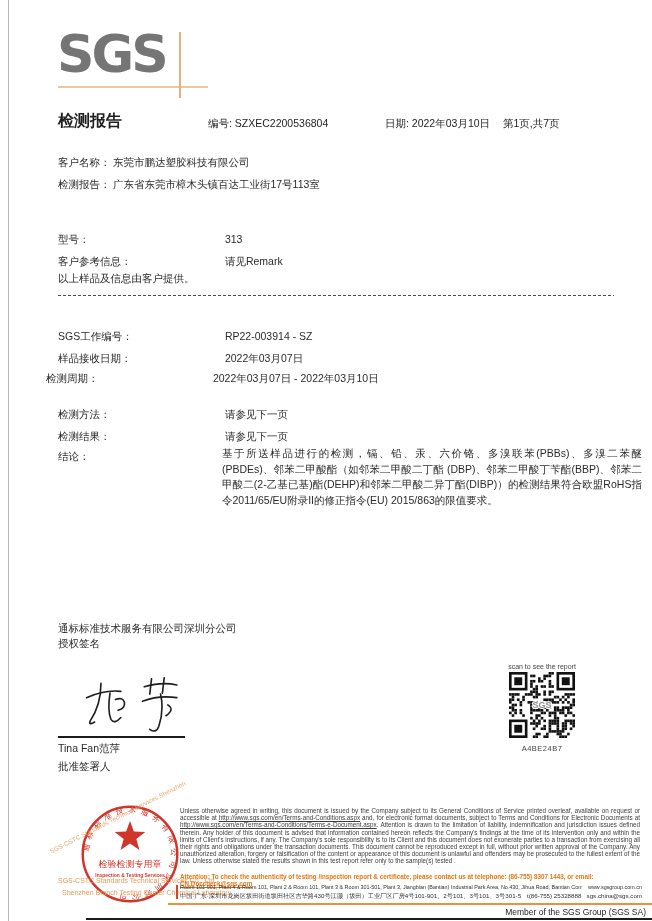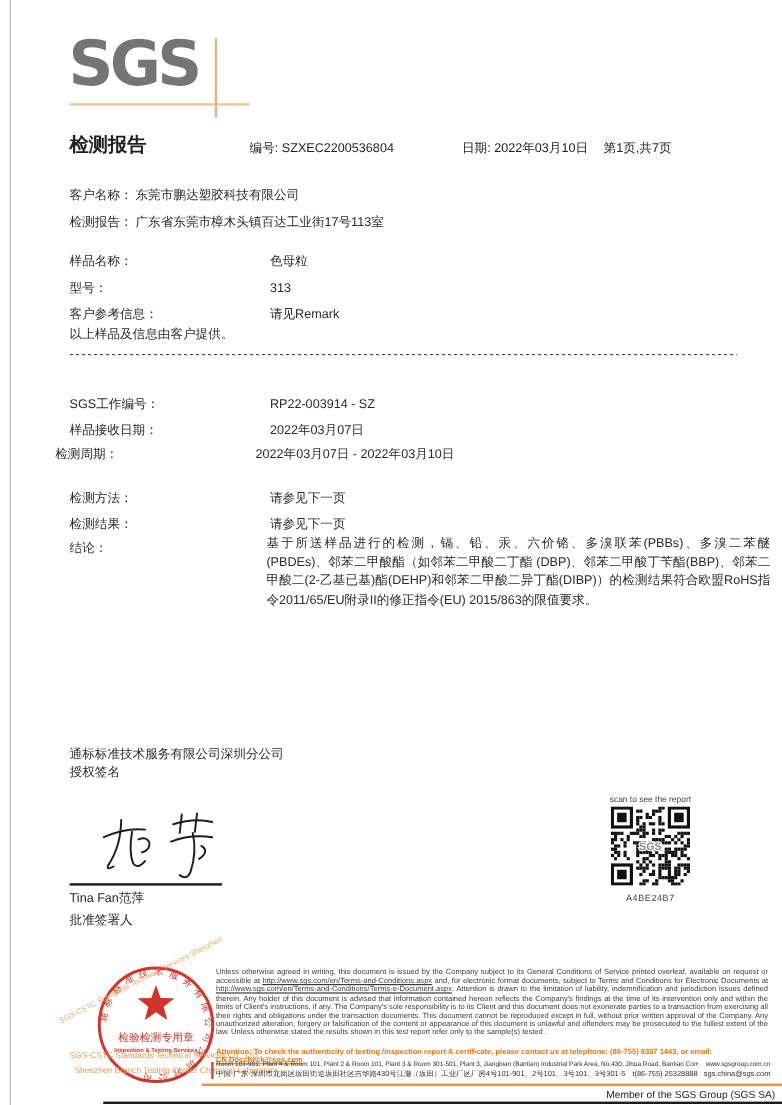--- a/index.html
+++ b/index.html
@@ -85,24 +85,20 @@
 
   <div class="abs row" style="left:58px;top:156px;">
     <span class="lbl lblw-client">客户名称：</span>
     <span>东莞市鹏达塑胶科技有限公司</span>
   </div>
   <div class="abs row" style="left:58px;top:178px;">
     <span class="lbl lblw-client">检测报告：</span>
     <span>广东省东莞市樟木头镇百达工业街17号113室</span>
   </div>
 
-  <div class="abs row" style="left:58px;top:211px;">
-    <span class="lbl lblw-wide">样品名称：</span>
-    <span>色母粒</span>
-  </div>
   <div class="abs row" style="left:58px;top:233px;">
     <span class="lbl lblw-wide">型号：</span>
     <span>313</span>
   </div>
   <div class="abs row" style="left:58px;top:255px;">
     <span class="lbl lblw-wide">客户参考信息：</span>
     <span>请见Remark</span>
   </div>
   <div class="abs row" style="left:58px;top:272px;text-align:center;">以上样品及信息由客户提供。</div>
 

